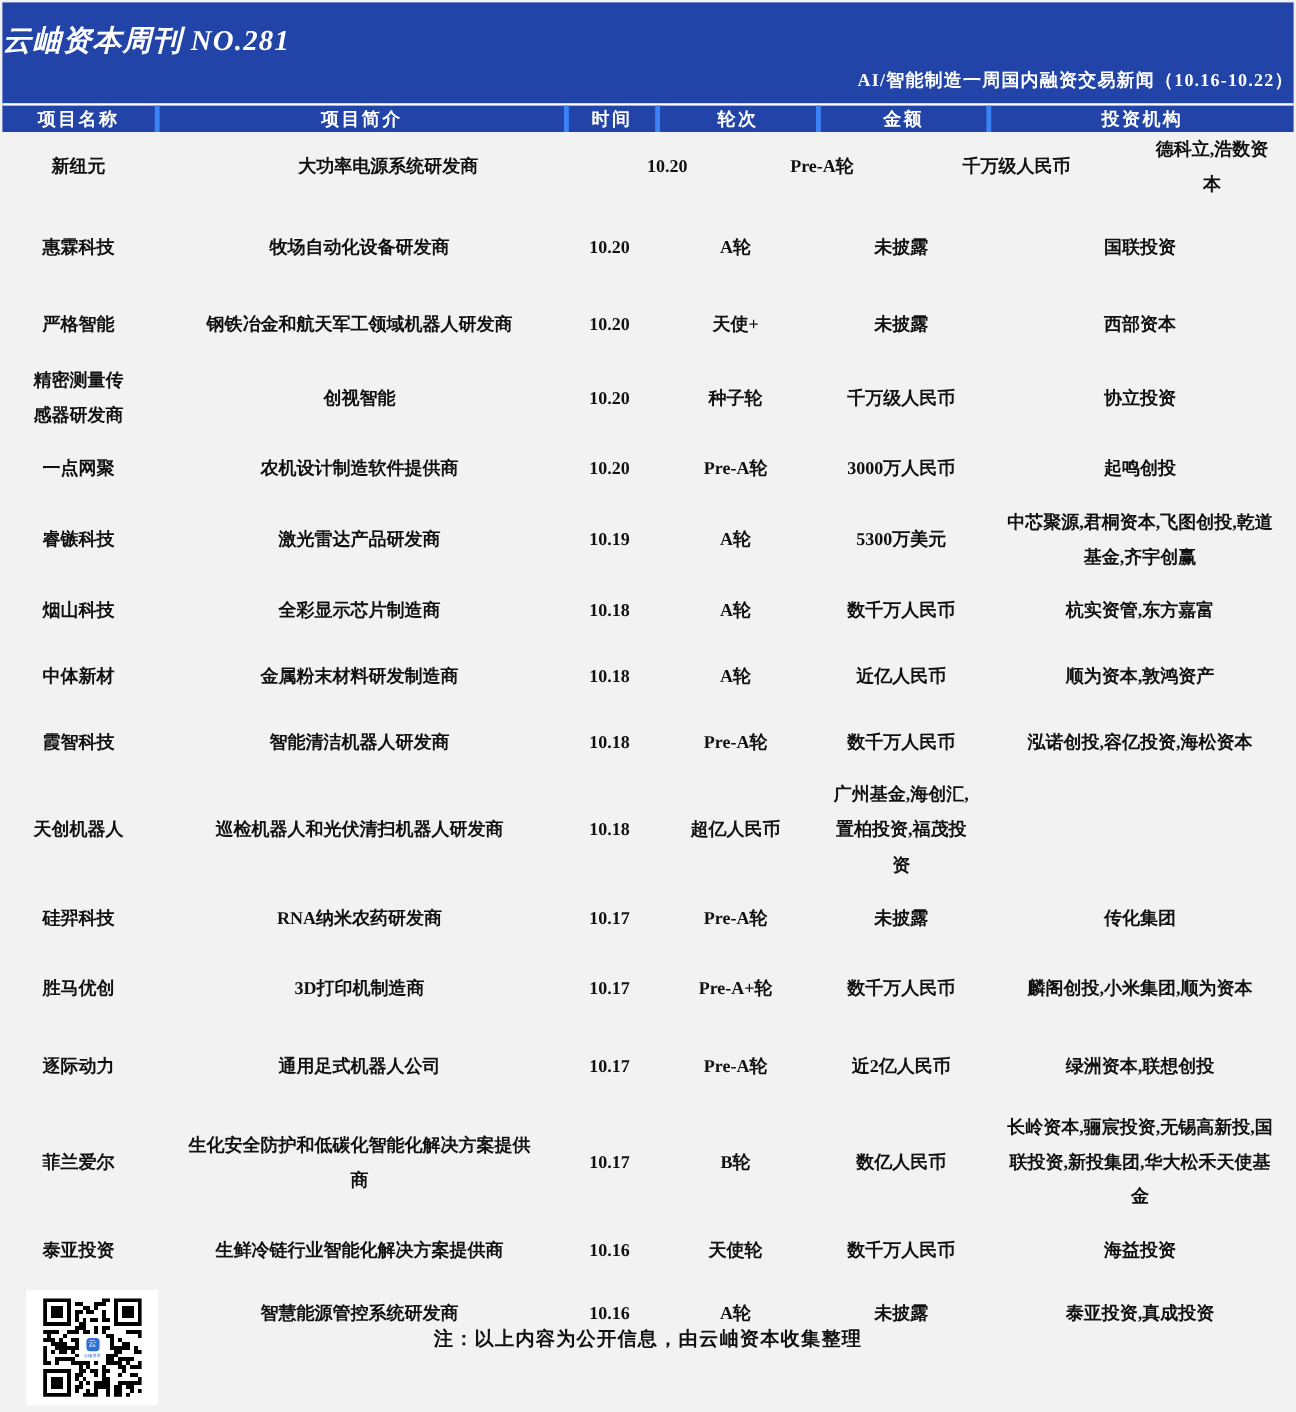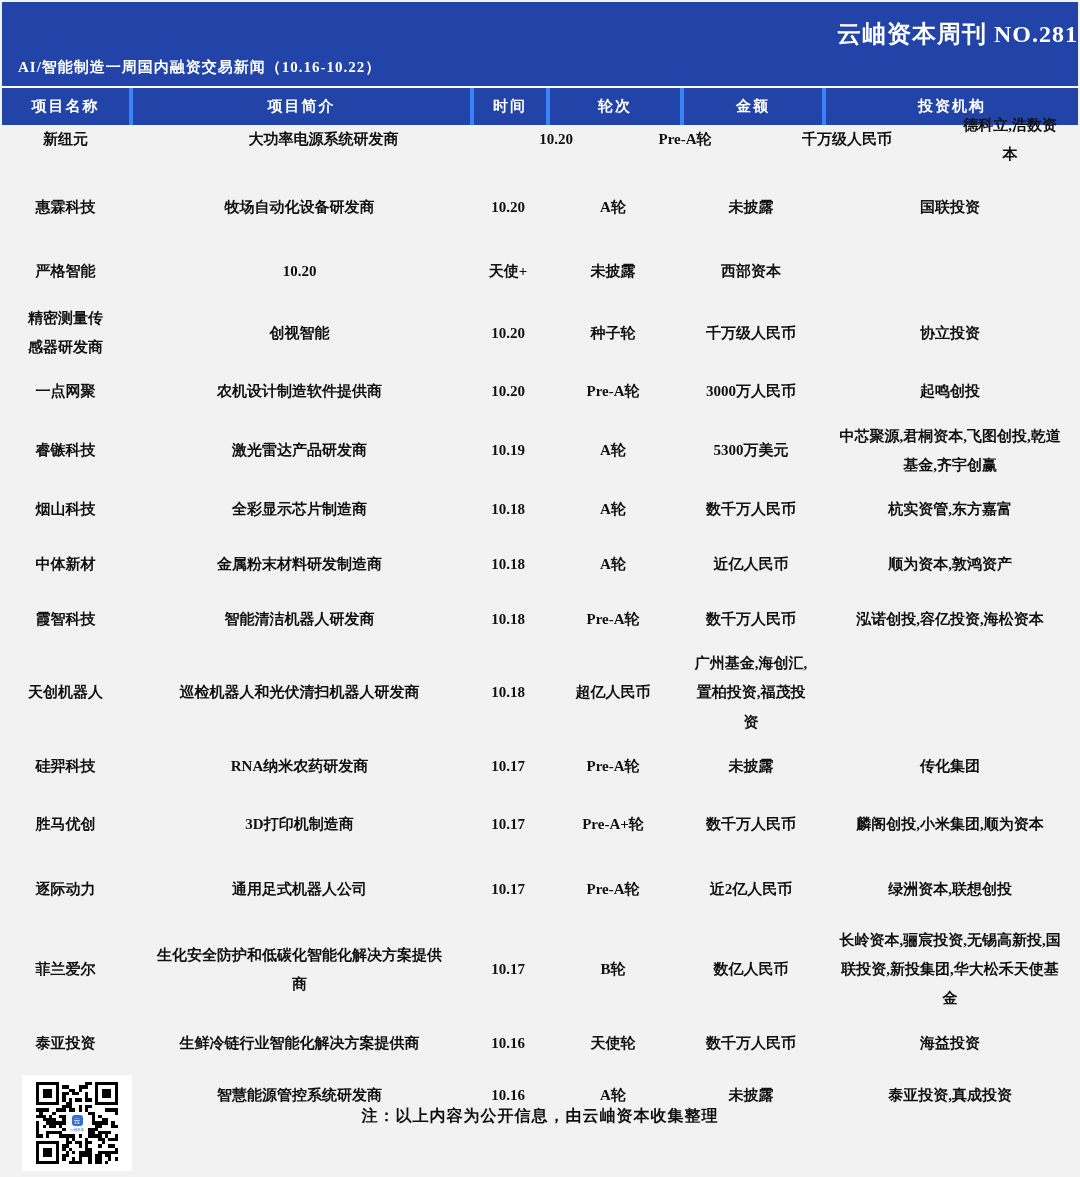--- a/index.html
+++ b/index.html
@@ -12,43 +12,44 @@
     position:relative;
     overflow:hidden;
   }
   
   .banner {
     position:absolute; left:2px; top:2px; right:2px;
     background:#2244a8;
     color:#fff;
   }
   .banner-title {
-    text-align:right;
+    text-align:left;
     font-size:24px;
     font-weight:bold;
     padding-top:16px;
     letter-spacing:1px;
+    font-style:italic;
   }
   .banner-subtitle {
-    text-align:left;
+    text-align:right;
     font-size:15px;
     font-weight:bold;
     padding:8px 0 9px 16px;
     letter-spacing:1px;
   }
   
   .grid-cols {
     display:grid;
     grid-template-columns:127px 341px 76px 134px 142px 1fr;
   }
   .thead {
     border-top:2px solid #ffffff;
   }
   .th {
-    height:37px;
+    height:22px;
     display:flex;
     align-items:center;
     justify-content:center;
     font-size:15px;
     font-weight:bold;
     letter-spacing:2px;
   }
   .th + .th { border-left:4px solid #3b82f6; }
   
   .tbody {
@@ -149,20 +150,21 @@
     <div class="trow grid-cols">
     <div class="cell name">惠霖科技</div>
     <div class="cell desc">牧场自动化设备研发商</div>
     <div class="cell date">10.20</div>
     <div class="cell round">A轮</div>
     <div class="cell amount">未披露</div>
     <div class="cell investors">国联投资</div>
   </div>
     <div class="trow grid-cols">
     <div class="cell name">严格智能</div>
+    <div class="cell desc">钢铁冶金和航天军工领域机器人研发商</div>
     <div class="cell date">10.20</div>
     <div class="cell round">天使+</div>
     <div class="cell amount">未披露</div>
     <div class="cell investors">西部资本</div>
   </div>
     <div class="trow grid-cols">
     <div class="cell desc">精密测量传感器研发商</div>
     <div class="cell name">创视智能</div>
     <div class="cell date">10.20</div>
     <div class="cell round">种子轮</div>

